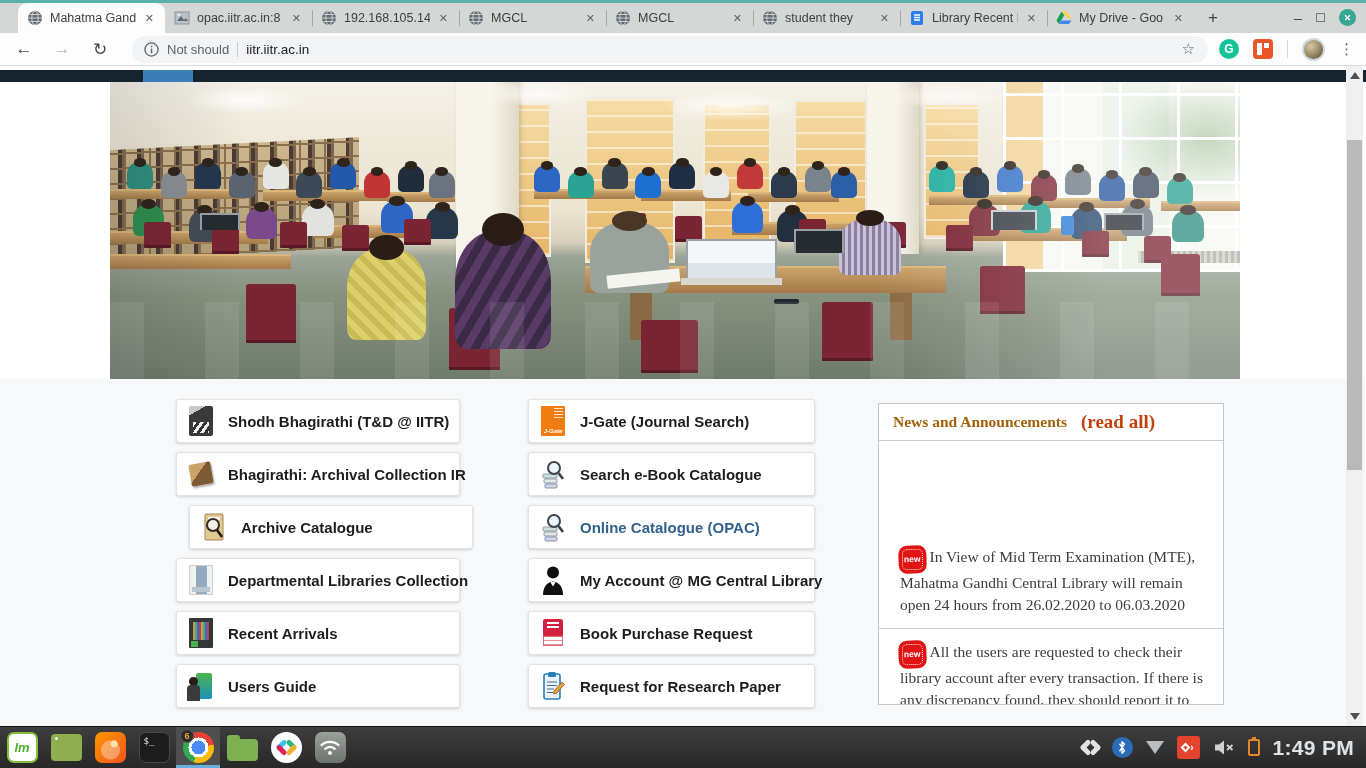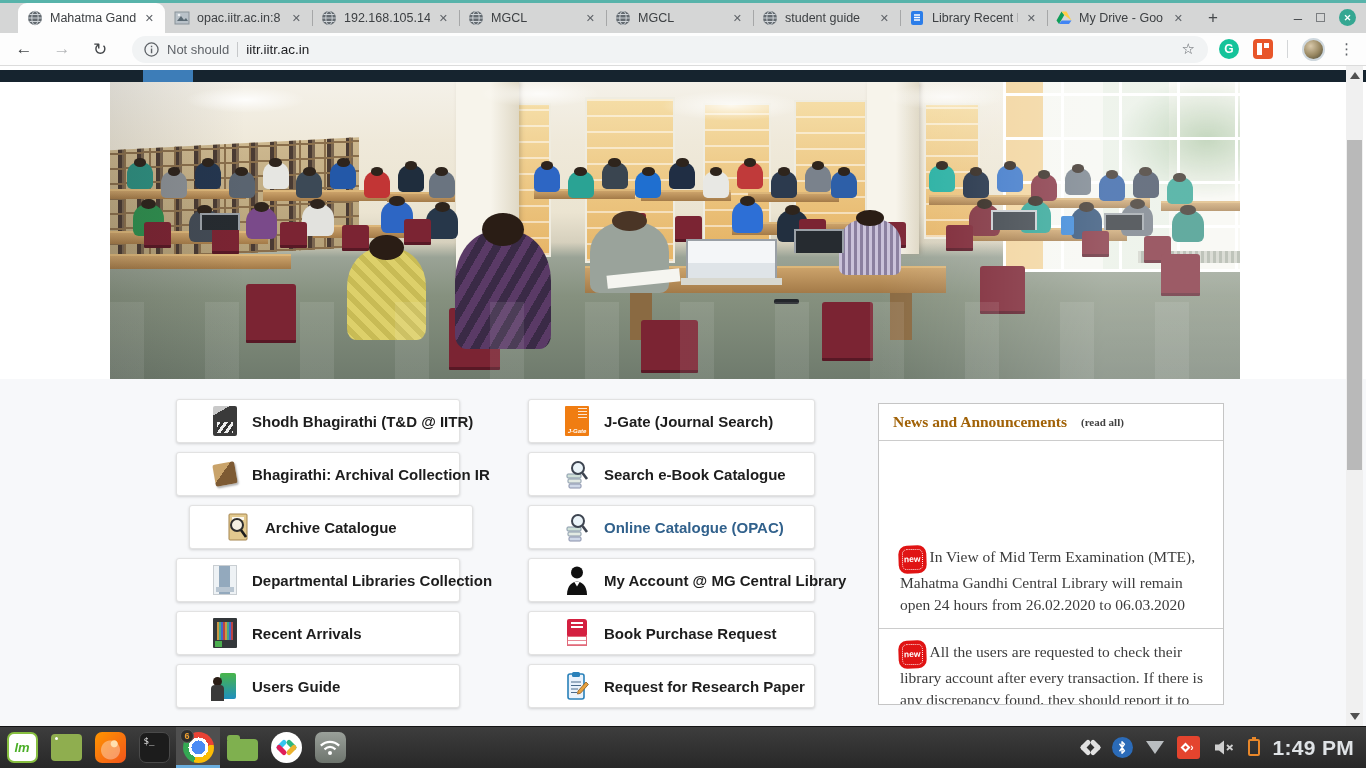--- a/index.html
+++ b/index.html
@@ -81,21 +81,21 @@
                  radial-gradient(70px 15px at 55% 8%, rgba(255,255,255,.8), transparent),
                  radial-gradient(60px 13px at 74% 5%, rgba(255,255,255,.7), transparent),
                  linear-gradient(90deg, rgba(30,30,30,.12), transparent 12%, transparent 68%, rgba(255,255,255,.25) 88%); }
   .ph-floor { left:0; bottom:0; width:100%; height:26%;
       background:repeating-linear-gradient(90deg, rgba(255,255,255,.09) 0 34px, transparent 34px 95px); }
 
   
   .contentbg { position:absolute; left:0; top:313px; width:1366px; height:347px; background:#f7f8fa; }
   .card { position:absolute; width:284px; height:44px; background:#fff; border:1px solid #e2e2e2;
           border-radius:3px; box-shadow:0 1px 3px rgba(0,0,0,.16); display:flex; align-items:center;
-          gap:15px; padding-left:36px; cursor:pointer; }
+          gap:15px; padding-left:12px; cursor:pointer; }
   .card.c2 { width:287px; }
   .card .lbl { font-size:15px; font-weight:bold; color:#1d1d1d; white-space:nowrap; }
   .card .lbl.blue { color:#31618c; }
   .ic { width:24px; height:30px; position:relative; flex:none; display:flex; align-items:center; justify-content:center; }
   .ic svg { width:24px; height:30px; }
   .ic-shodh { background:linear-gradient(150deg,#c9c9c9 0 22%,#3a3a3a 22%); border-radius:2px; }
   .ic-shodh::after { content:""; position:absolute; left:15%; right:15%; top:52%; bottom:10%;
         background:repeating-linear-gradient(125deg,#eee 0 3px,#333 3px 6px); }
   .ic-box { width:22px; height:22px; background:linear-gradient(135deg,#c9a36a 0 42%,#7d5a33 42%);
         transform:rotate(-10deg); border-radius:2px; box-shadow:1px 2px 2px rgba(0,0,0,.3); }
@@ -120,21 +120,21 @@
         background:repeating-linear-gradient(0deg,#fff 0 2px,transparent 2px 4px); }
   .ic-bookreq::after { content:""; position:absolute; left:0; right:0; bottom:-9px; height:8px;
         background:repeating-linear-gradient(0deg,#e88a96 0 1.5px,#fff 1.5px 4px);
         border:1px solid #e06a7a; }
 
   
   .news { position:absolute; left:878px; top:337px; width:346px; height:302px; background:#fff;
           border:1px solid #c5c5c5; overflow:hidden; font-family:"Liberation Serif", serif; }
   .news-head { height:37px; border-bottom:1px solid #ccc; display:flex; align-items:center; gap:14px; padding:0 14px; }
   .news-title { color:#a16207; font-weight:bold; font-size:15.5px; }
-  .news-readall { color:#404040; font-weight:bold; font-size:11px; text-decoration:none; cursor:pointer; }
+  .news-readall { color:#c2410c; font-weight:bold; font-size:19px; text-decoration:none; cursor:pointer; }
   .news-spacer { height:93px; }
   .news-item { padding:12px 14px 12px 21px; font-size:15.5px; line-height:22px; color:#3c3c3c; }
   .news-item.b { border-bottom:1px solid #ccc; }
   .nbadge { display:inline-block; background:#e01414; color:#fff; font-family:"Liberation Sans",sans-serif;
             font-size:8.5px; font-weight:bold; padding:1px 4px 2px; border-radius:7px; margin-right:5px;
             transform:rotate(-2deg); box-shadow:0 0 0 1.5px #e01414; outline:1px dotted #fff; outline-offset:-3px; }
 
   
   .sb { position:absolute; right:3px; top:0; width:17px; height:660px; background:#f0f0f0; }
   .sb-up, .sb-dn { position:absolute; left:4px; width:0; height:0; border-left:5px solid transparent; border-right:5px solid transparent; }
@@ -252,21 +252,21 @@
       <span class="tclose">✕</span>
     </div>
     <div class="tab">
       <span class="fav">
           <svg viewBox="0 0 16 16">
             <circle cx="8" cy="8" r="7" fill="#636a70"></circle>
             <ellipse cx="8" cy="8" rx="3.2" ry="7" fill="none" stroke="#cfd4d8" stroke-width="1"></ellipse>
             <path d="M1 8 H15 M2.5 4.5 H13.5 M2.5 11.5 H13.5" stroke="#cfd4d8" stroke-width="1" fill="none"></path>
           </svg>
         </span>
-      <span class="ttl">student guide</span>
+      <span class="ttl">student they</span>
       <span class="tclose">✕</span>
     </div>
     <div class="tab">
       <span class="fav">
           <svg viewBox="0 0 16 16">
             <rect x="2" y="1" width="12" height="14" rx="2" fill="#2b7de9"></rect>
             <path d="M5 5 H11 M5 7.5 H11 M5 10 H11" stroke="#fff" stroke-width="1.3"></path>
           </svg>
         </span>
       <span class="ttl">Library Recent D</span>

